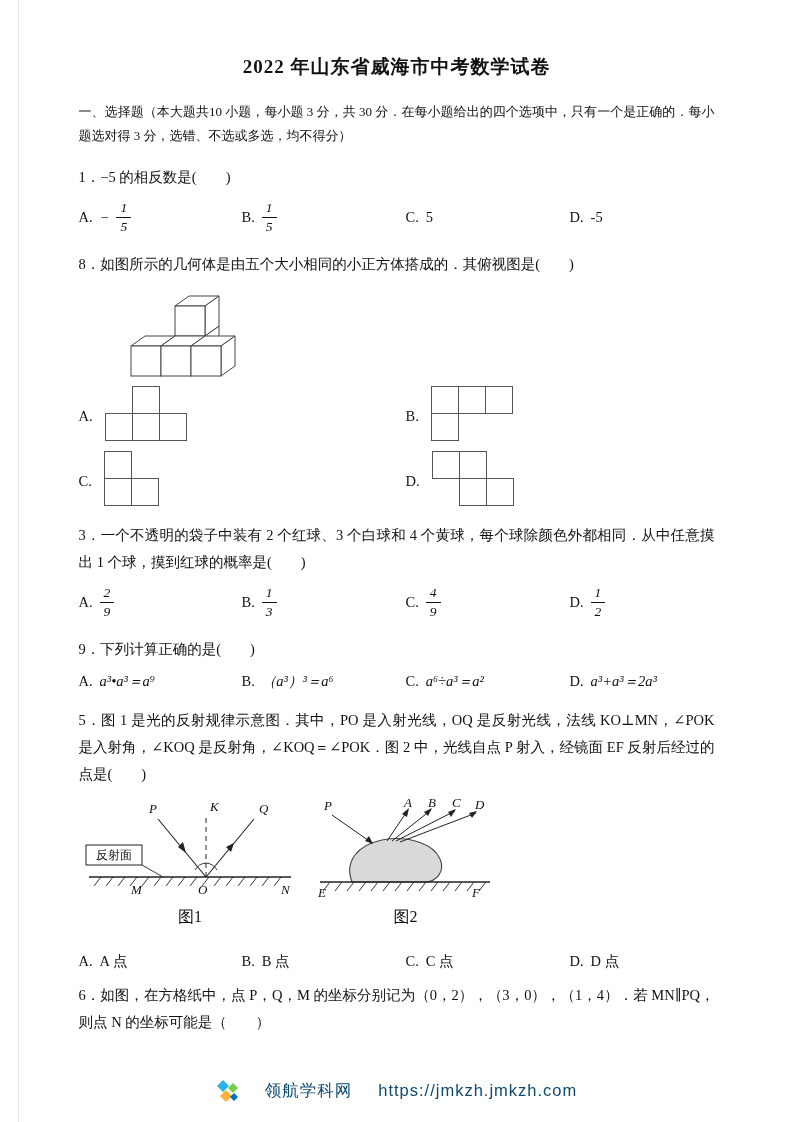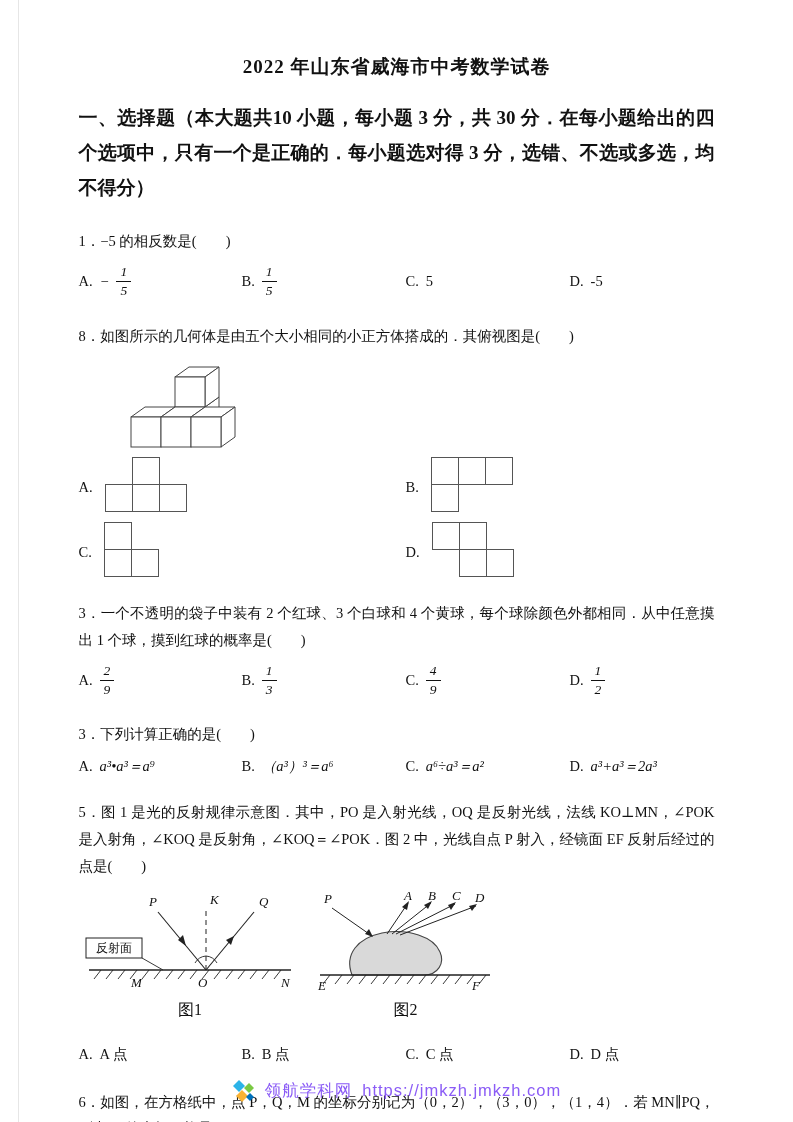--- a/index.html
+++ b/index.html
@@ -5,22 +5,22 @@
   * { margin:0; padding:0; box-sizing:border-box; }
   html,body { background:#fff; }
   .page {
     position:relative; width:776px; height:1122px; margin:0 auto;
     background:#ffffff; color:#111; overflow:hidden;
     font-family:"Liberation Serif","DejaVu Serif",serif;
   }
   .edge-line { position:absolute; left:9px; top:0; bottom:0; width:1px; background:#e6e6e6; }
   .content { padding:54px 70px 0 70px; }
   .title { text-align:center; font-size:19px; font-weight:bold; letter-spacing:1px; margin-bottom:20px; }
-  .sec-heading { font-size:19px; font-weight:bold; line-height:1.85; text-align:justify; margin-bottom:8px; }
-  .q-text { font-size:14.5px; line-height:1.85; text-align:justify; margin-top:23px; }
+  .sec-heading { font-size:13px; font-weight:normal; line-height:1.85; text-align:justify; margin-bottom:8px; }
+  .q-text { font-size:14.5px; line-height:1.85; text-align:justify; margin-top:16px; }
   .opts { display:grid; grid-template-columns:163px 164px 164px 1fr; align-items:center; font-size:14.5px; margin:9px 0 2px 0; }
   .opts.two { grid-template-columns:327px 1fr; align-items:end; margin:4px 0 10px 0; }
   .opt { display:flex; align-items:center; gap:7px; }
   .opt.fig-opt { align-items:flex-end; gap:12px; }
   .opt.fig-opt .opt-label { padding-bottom:16px; }
   .opt-label { white-space:nowrap; }
   .math { font-style:italic; }
   .frac { display:inline-block; vertical-align:middle; text-align:center; font-size:13.5px; line-height:1.2; font-style:italic; }
   .frac .num { display:block; border-bottom:1px solid #111; padding:0 4px 1px 4px; }
   .frac .den { display:block; padding:1px 4px 0 4px; }
@@ -28,28 +28,28 @@
   .fig-grid { display:inline-block; }
   .grid-row { display:flex; }
   .grid-row + .grid-row { margin-top:-1px; }
   .grid-cell { width:28px; height:28px; }
   .grid-cell + .grid-cell { margin-left:-1px; }
   .grid-cell.on { border:1px solid #555; background:#fff; }
   .fig-row { display:flex; align-items:flex-start; gap:18px; margin:10px 0 2px 4px; }
   .fig-block { display:inline-block; }
   .fig-caption { text-align:center; font-size:16px; margin-top:2px; }
   .q5-opts { margin-top:24px; }
-  .q6 { margin-top:25px; }
+  .q6 { margin-top:11px; }
   svg text { font-family:"Liberation Serif","DejaVu Serif",serif; font-size:13px; font-style:italic; fill:#111; }
   svg text.cjk { font-style:normal; font-size:12px; }
   .footer {
     position:absolute; left:0; right:0; bottom:20px;
-    display:flex; justify-content:center; align-items:center; gap:10px;
+    display:flex; justify-content:center; align-items:center; gap:26px;
     font-family:"Liberation Sans","DejaVu Sans",sans-serif;
-    font-size:16.5px; color:#8b5cf6; letter-spacing:1px;
+    font-size:16.5px; color:#0c4a6e; letter-spacing:1px;
   }
 </style>
 </head>
 <body>
 
 <div class="page">
   <div class="edge-line"></div>
 
   <div class="content">
 
@@ -195,21 +195,21 @@
       </div>
       <div class="opt">
         <span class="opt-label">D.</span>
         <span class="frac">
             <span class="num">1</span>
             <span class="den">2</span>
           </span>
       </div>
     </div>
 
-    <p class="q-text">3．下列计算正确的是(　　)</p>
+    <p class="q-text">9．下列计算正确的是(　　)</p>
     <div class="opts">
       <div class="opt">
         <span class="opt-label">A.</span>
         <span class="math">a³•a³＝a⁹</span>
       </div>
       <div class="opt">
         <span class="opt-label">B.</span>
         <span class="math">（a³）³＝a⁶</span>
       </div>
       <div class="opt">

